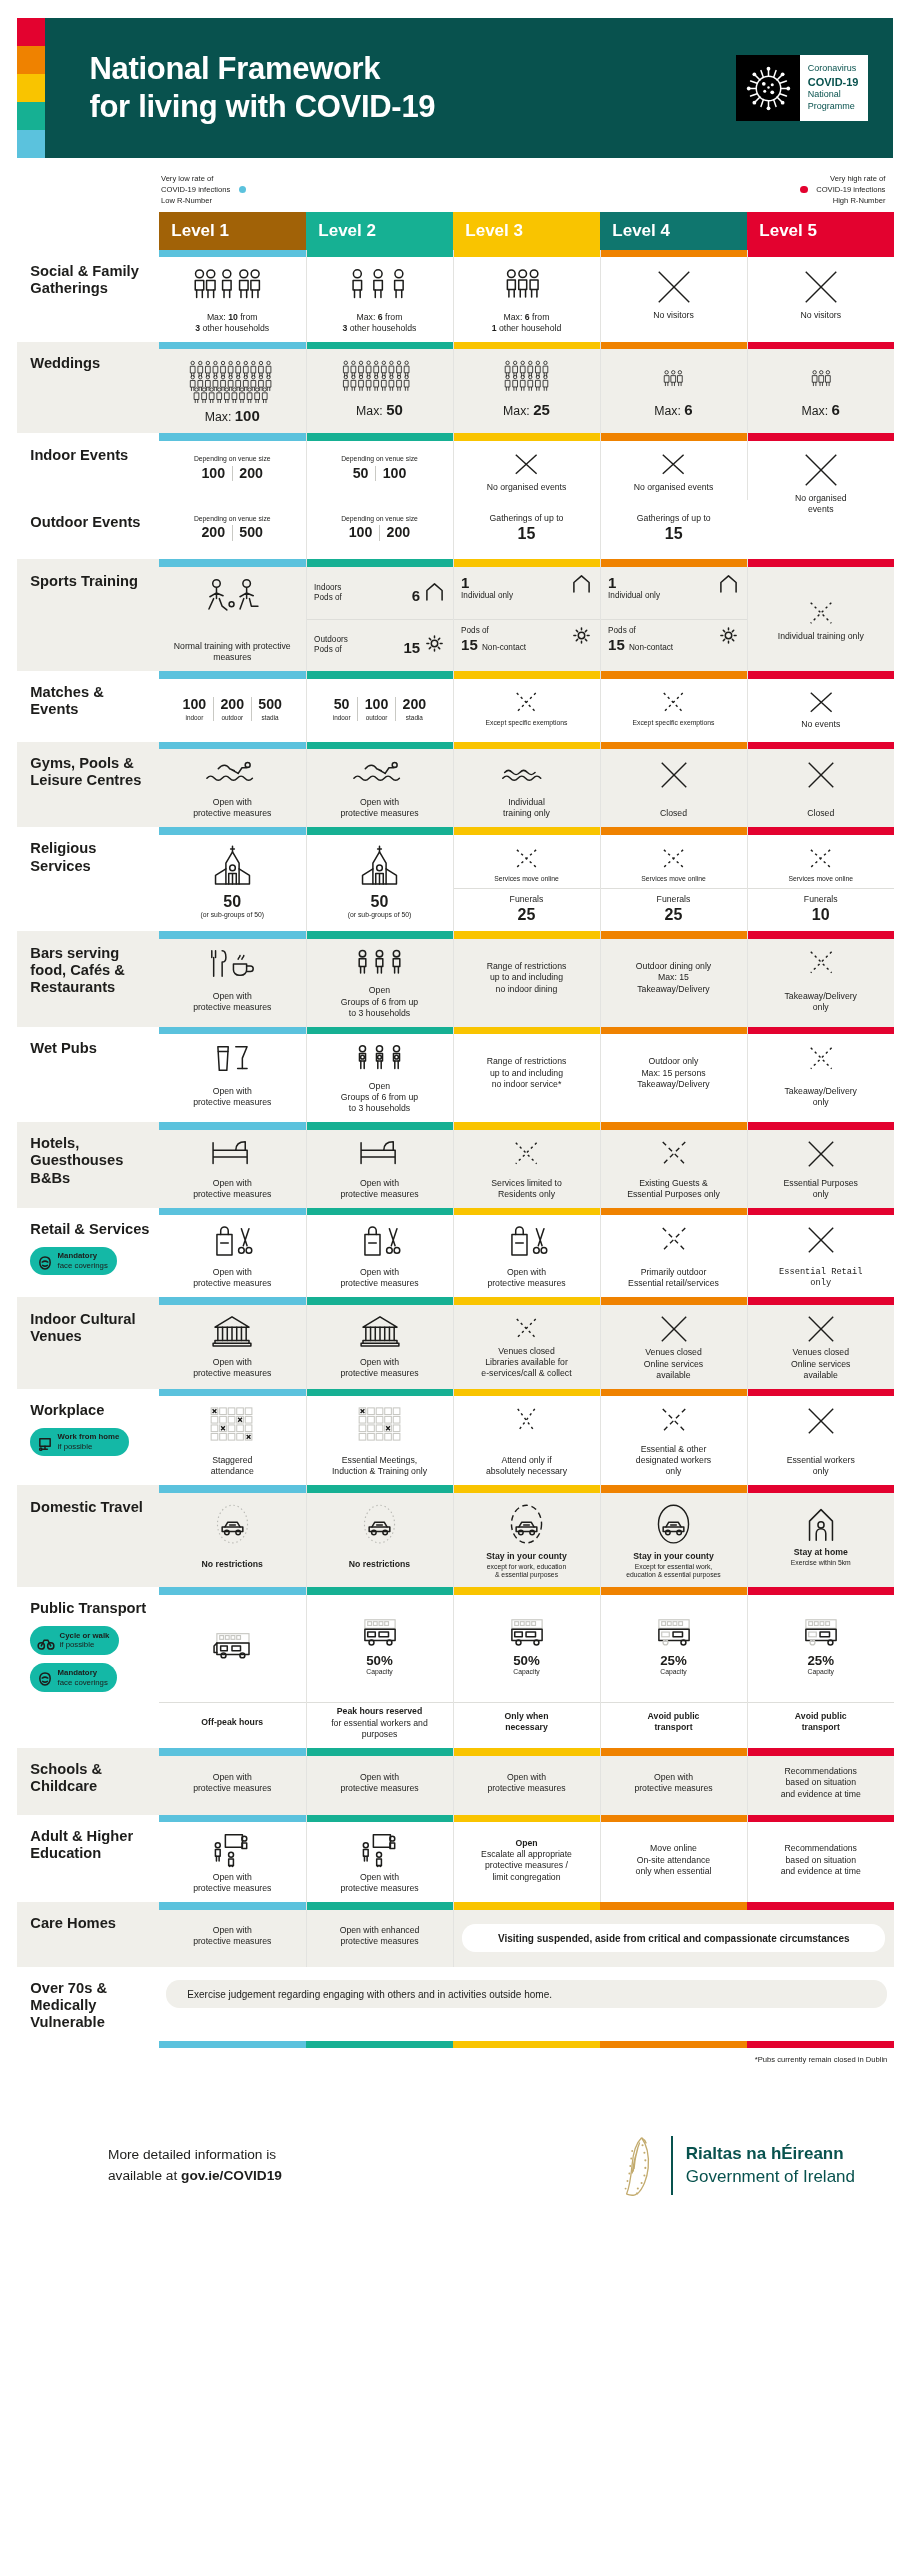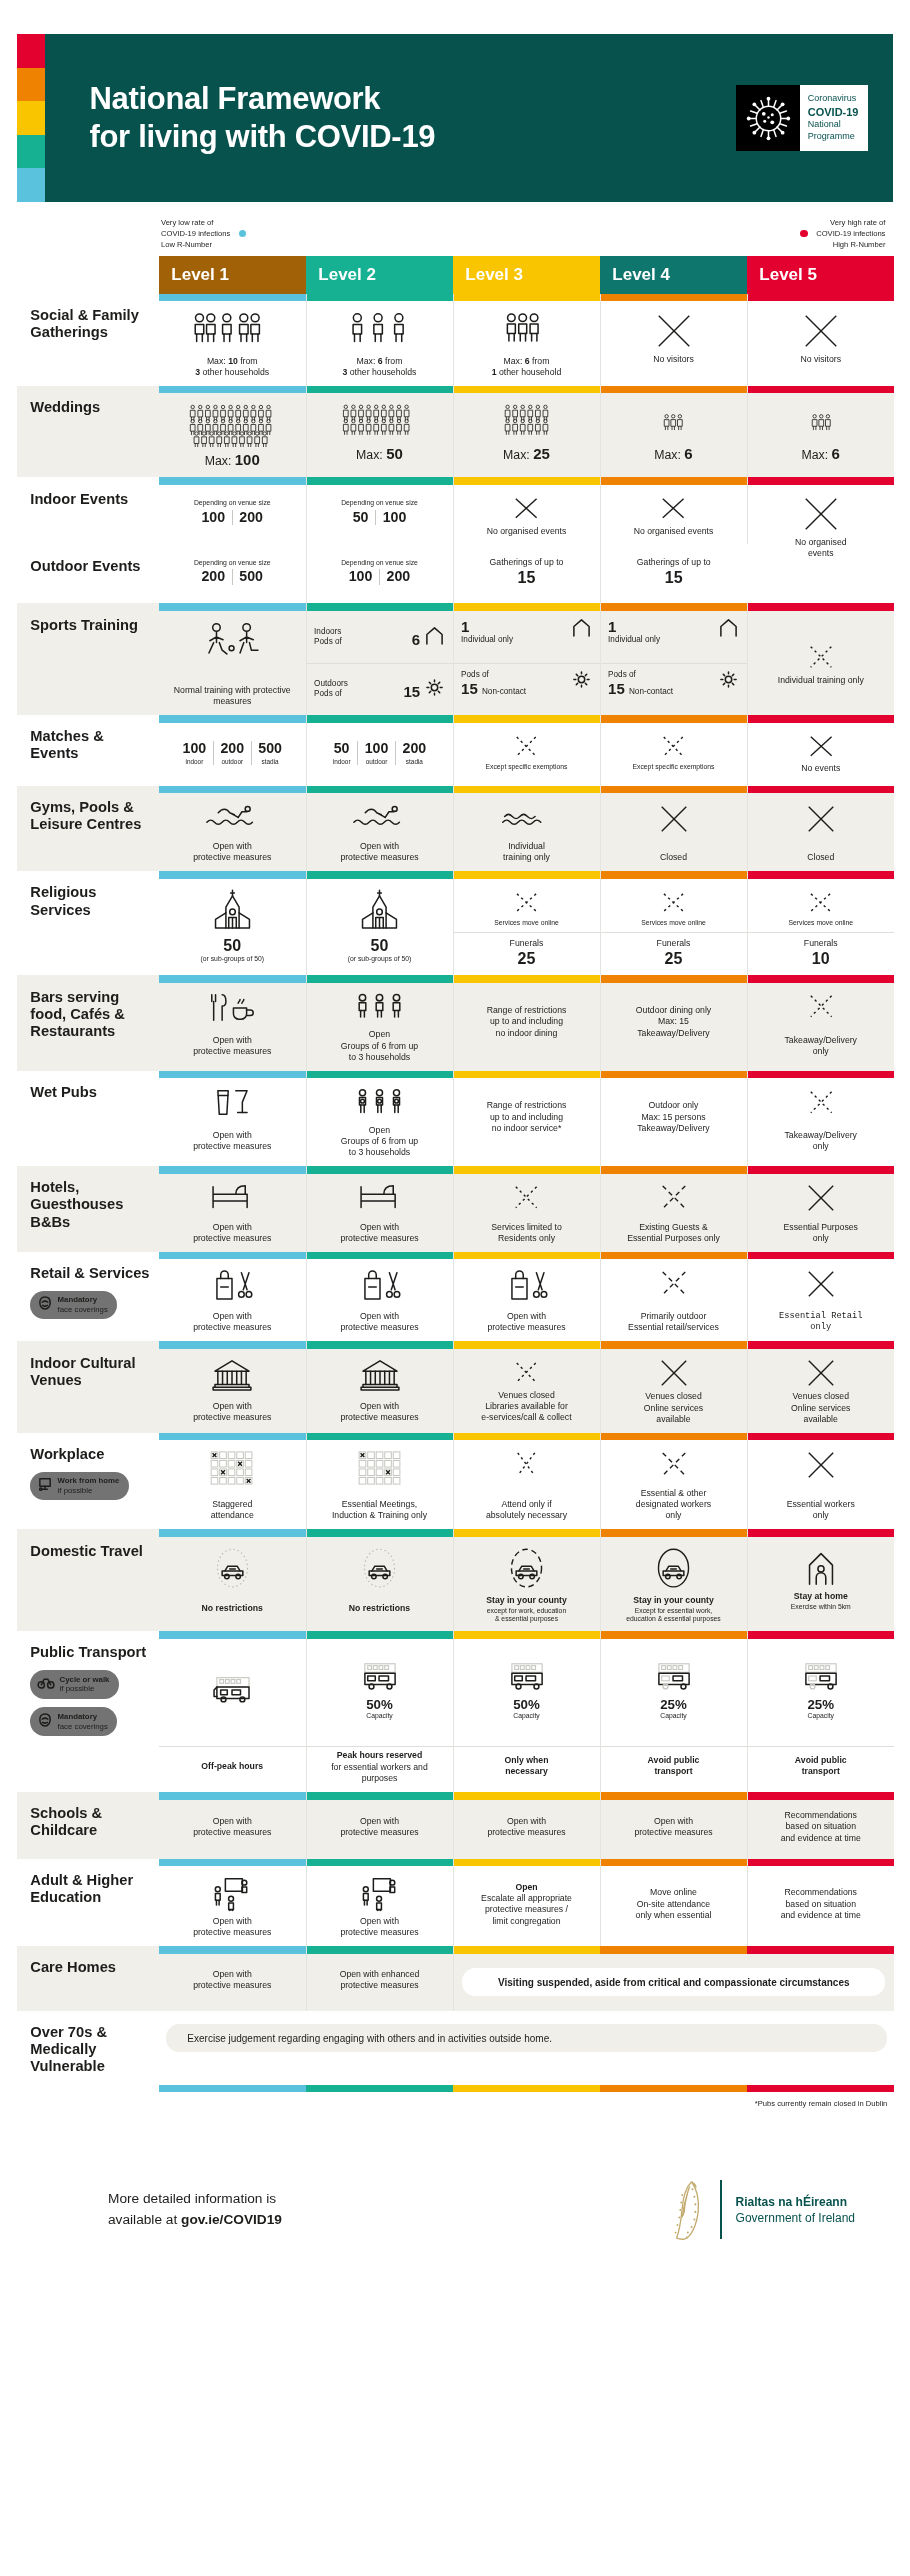--- a/index.html
+++ b/index.html
@@ -6,21 +6,21 @@
   body {
     width: 910px;
     background: #ffffff;
     font-family: "Liberation Sans", sans-serif;
     color: #1d1d1b;
     -webkit-font-smoothing: antialiased;
   }
   .page { width:910px; min-height:2576px; background:#fff; position:relative; padding:0 17px 0 17px; }
 
   
-  .header-wrap { display:flex; margin-top:34px; height:168px; }
+  .header-wrap { display:flex; margin-top:18px; height:140px; }
   .hdr-stripes { width:28.4px; display:flex; flex-direction:column; }
   .hdr-stripes div { flex:1; }
   .hdr-main { flex:1; background:#08524e; display:flex; align-items:center; justify-content:space-between; padding:0 25px 0 44px; }
   .hdr-title { color:#fff; font-size:31px; font-weight:bold; line-height:1.22; letter-spacing:-0.3px; }
   .covid-logo { display:flex; align-items:stretch; height:66px; background:#fff; }
   .covid-logo .mark { width:64px; background:#000; display:flex; align-items:center; justify-content:center; }
   .covid-logo .mark svg { width:49px; height:49px; }
   .covid-logo .ltxt { padding:6.6px 9.5px 6.6px 7.6px; display:flex; flex-direction:column; justify-content:center; font-size:9px; line-height:1.32; color:#08524e; }
   .covid-logo .ltxt b { font-size:11px; }
 
@@ -43,21 +43,21 @@
 
   tr.datarow > td { vertical-align:top; padding:0; border-right:0.9px solid #e3e3e0; }
   tr.datarow > td:first-child { border-right:none; }
   tr.datarow > td:last-child { border-right:none; }
   tr.datarow.alt > td { background:#f0efea; }
   tr.datarow.alt > td.cat { background:#f0efea; }
 
   .catcell { padding:13.3px 9.5px 9.5px 13.3px; font-size:14.7px; font-weight:bold; line-height:1.16; }
   .catcell .sub { margin-top:8.5px; }
 
-  .pill { display:inline-flex; align-items:flex-start; gap:4.7px; background:#737373; border-radius:15px;
+  .pill { display:inline-flex; align-items:flex-end; gap:4.7px; background:#14b8a6; border-radius:15px;
           padding:4.7px 9.5px 4.7px 6.6px; font-size:7.8px; font-weight:normal; line-height:1.25; }
   .pill svg { flex:0 0 auto; }
   .pill .ptxt b { font-weight:bold; font-size:7.8px; display:block; }
 
   .cell { position:relative; min-height:68px; padding:3.8px 4.7px 7.6px 4.7px; text-align:center;
           display:flex; flex-direction:column; align-items:center; justify-content:flex-start; }
   .topbar { height:7.6px; width:100%; display:block; }
   .cell .icon { margin:5.7px 0 2.8px 0; display:flex; align-items:center; justify-content:center; min-height:28.4px; }
   .cell .txt { font-size:8.7px; line-height:1.3; padding:0 2.8px; }
   .cell .txt.bold { font-weight:bold; }
@@ -86,21 +86,21 @@
   
   .strip td { padding:0; }
   .stripbox { height:7.6px; }
 
   
   .footer { display:flex; align-items:center; justify-content:space-between; padding:70px 38px 38px 91px; }
   .footer .ftxt { font-size:13.7px; line-height:1.5; }
   .footer .ftxt b { font-weight:bold; }
   .gov { display:flex; align-items:center; gap:13.3px; }
   .gov .bar { width:1.9px; height:59px; background:#08524e; }
-  .gov .gtxt { font-size:12px; color:#08524e; line-height:1.35; }
+  .gov .gtxt { font-size:17px; color:#08524e; line-height:1.35; }
   .gov .gtxt b { font-weight:bold; }
 
   svg { display:block; }
   .ic { stroke:#1d1d1b; fill:none; stroke-width:1.6; stroke-linecap:round; stroke-linejoin:round; }
   .xsolid { stroke:#1d1d1b; stroke-width:1.5; }
   .xdash { stroke:#1d1d1b; stroke-width:1.5; stroke-dasharray:2.5 3.5; }
   .xdash2 { stroke:#1d1d1b; stroke-width:1.5; stroke-dasharray:5 4; }
 </style>
 </head>
 <body>

